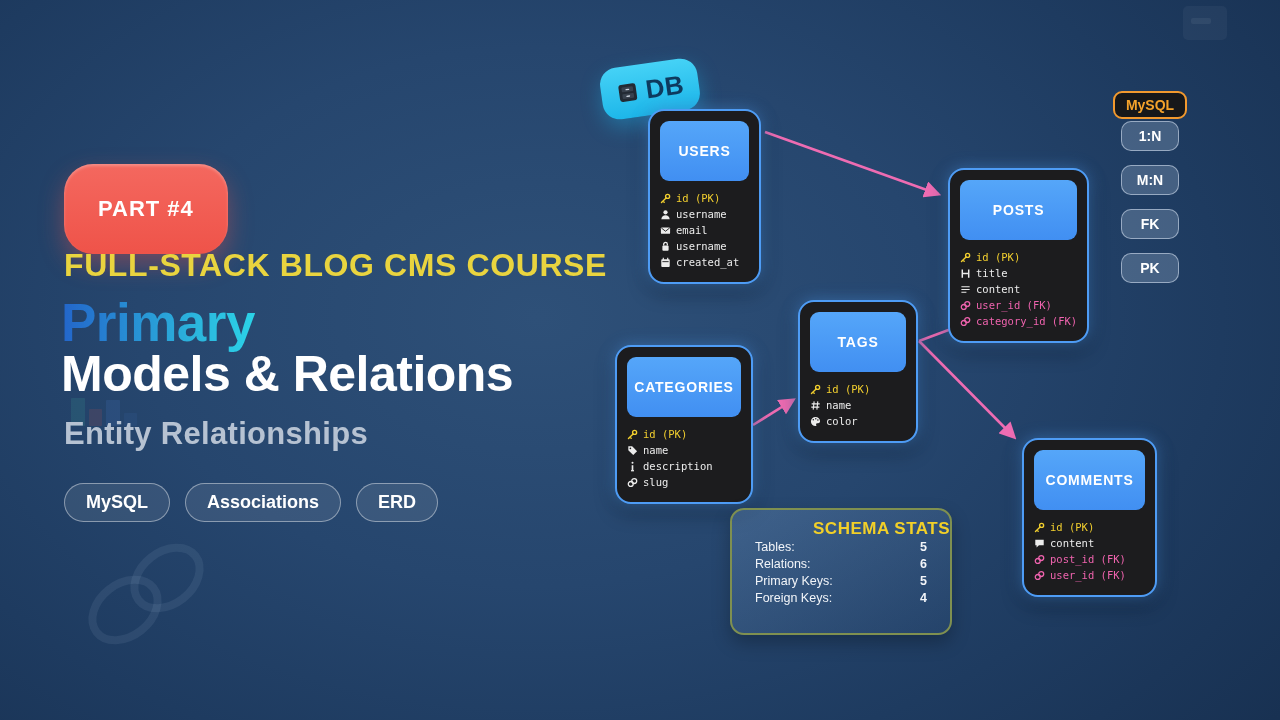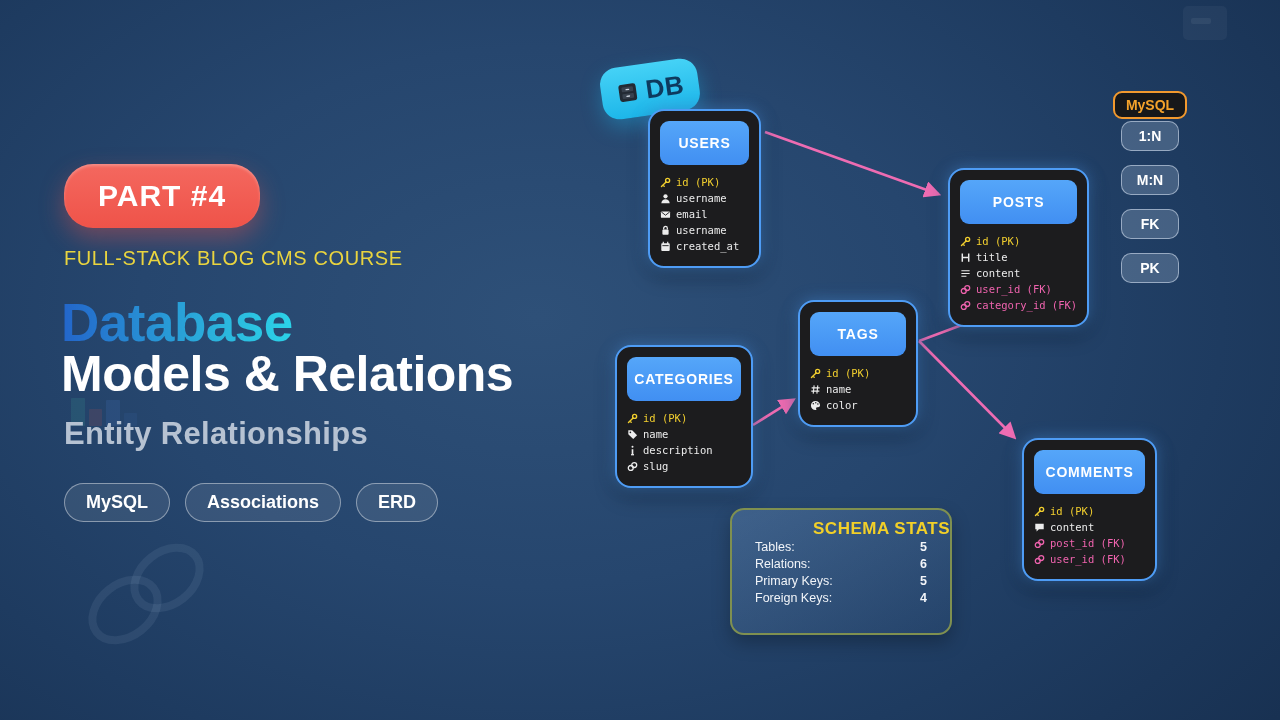--- a/index.html
+++ b/index.html
@@ -6,28 +6,28 @@
   body{
     width:1280px;height:720px;overflow:hidden;position:relative;
     font-family:"Liberation Sans",sans-serif;
     background:
       radial-gradient(950px 640px at 42% 44%, #2e5078 0%, #26466e 42%, #1e3b60 72%, #183152 100%);
   }
   .abs{position:absolute;}
 
   
   .part-badge{
-    left:64px;top:164px;height:58px;padding:3px 34px;border-radius:29px;
+    left:64px;top:164px;height:58px;padding:16px 34px;border-radius:29px;
     background:linear-gradient(180deg,#f4685f,#ef5349);
     box-shadow:0 10px 24px rgba(238,84,76,.38), inset 0 2px 3px rgba(255,255,255,.25);
     display:flex;align-items:center;justify-content:center;
-    color:#fff;font-size:30px;font-weight:800;letter-spacing:1px;
+    color:#fff;font-size:22px;font-weight:800;letter-spacing:1px;
   }
   .course-label{
-    left:64px;top:247px;color:#e9d43f;font-size:20px;font-weight:400;letter-spacing:.6px;
+    left:64px;top:247px;color:#e9d43f;font-size:32px;font-weight:700;letter-spacing:.6px;
   }
   .title1{
     left:61px;top:292px;font-size:53px;font-weight:800;letter-spacing:-.5px;
     background:linear-gradient(90deg,#2365ca 0%,#2bb6dd 70%,#2bd3e8 100%);
     -webkit-background-clip:text;background-clip:text;color:transparent;
   }
   .title2{left:61px;top:345px;font-size:50px;font-weight:800;color:#ffffff;letter-spacing:-.5px;}
   .subtitle{left:64px;top:416px;font-size:31px;font-weight:600;color:#b6c2d2;letter-spacing:.3px;}
   .pills{left:64px;top:483px;display:flex;gap:15px;}
   .pill{
@@ -57,21 +57,21 @@
   .db-badge .db-label{color:#0e3a5e;font-size:26px;font-weight:800;letter-spacing:.5px;}
 
   
   .er-card{
     position:absolute;background:#1c1c1e;border:2px solid #4e9cf5;border-radius:16px;
     padding:10px 10px 12px;box-sizing:border-box;
     box-shadow:0 0 16px rgba(79,157,245,.45),0 8px 20px rgba(0,0,0,.35);
   }
   .er-header{
     background:linear-gradient(180deg,#55a6f9,#418ff2);color:#fff;font-weight:800;text-align:center;
-    border-radius:9px;padding:14px 6px;font-size:14px;letter-spacing:.8px;margin-bottom:9px;
+    border-radius:9px;padding:22px 6px;font-size:14px;letter-spacing:.8px;margin-bottom:9px;
   }
   .er-field{
     display:flex;align-items:center;gap:5px;white-space:nowrap;
     font-family:"DejaVu Sans Mono",monospace;font-size:10.5px;line-height:16px;color:#ececec;
   }
   .er-field.pk{color:#f2cf2e;}
   .er-field.fk{color:#ef63ae;}
   .f-icon{display:inline-flex;flex:0 0 auto;}
   .f-icon svg{width:11px;height:11px;display:block;}
 
@@ -130,21 +130,21 @@
   <g id="arrows">
       <line x1="765" y1="132" x2="938" y2="194" class="rel-line" marker-end="url(#ah)"></line>
       <line x1="753" y1="425" x2="793" y2="400" class="rel-line" marker-end="url(#ah)"></line>
       <line x1="919" y1="341" x2="994" y2="313" class="rel-line" marker-end="url(#ah)"></line>
       <line x1="919" y1="341" x2="1014" y2="437" class="rel-line" marker-end="url(#ah)"></line>
     </g>
 </svg>
 
 <div class="abs part-badge">PART #4</div>
 <div class="abs course-label">FULL-STACK BLOG CMS COURSE</div>
-<div class="abs title1">Database</div>
+<div class="abs title1">Primary</div>
 <div class="abs title2">Models &amp; Relations</div>
 <div class="abs subtitle">Entity Relationships</div>
 <div class="abs pills" id="pills">
     <div class="pill">MySQL</div>
     <div class="pill">Associations</div>
     <div class="pill">ERD</div>
   </div>
 
 <div class="abs db-badge">
   <span class="db-icon" id="db-icon">

